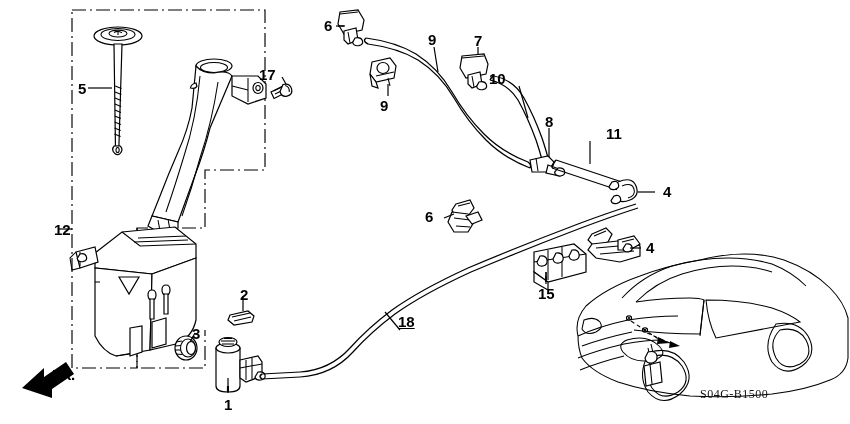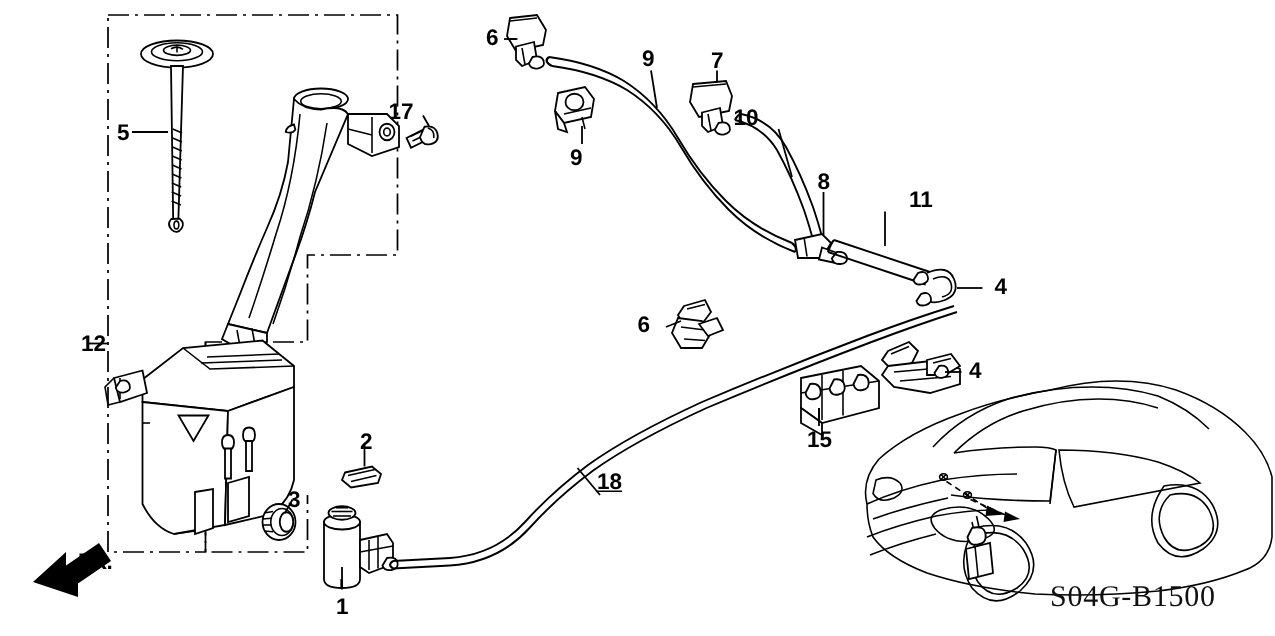--- a/index.html
+++ b/index.html
@@ -30,21 +30,21 @@
     position:absolute;
     font-family:"Liberation Sans", sans-serif;
     font-weight:bold;
     font-size:15px;
     letter-spacing:-0.5px;
     color:#000;
   }
   .code-label{
     position:absolute;
     font-family:"Liberation Serif", serif;
-    font-size:20px;
+    font-size:12px;
     letter-spacing:0.5px;
     color:#111;
     white-space:nowrap;
   }
   .ln{stroke:#000;fill:none;}
   .thin{stroke-width:1.05;}
   .med{stroke-width:1.5;}
   .hose{stroke:#000;fill:none;stroke-width:1.25;}
   .fillw{fill:#fff;stroke:#000;stroke-width:1.2;}
   .fillk{fill:#000;stroke:none;}

